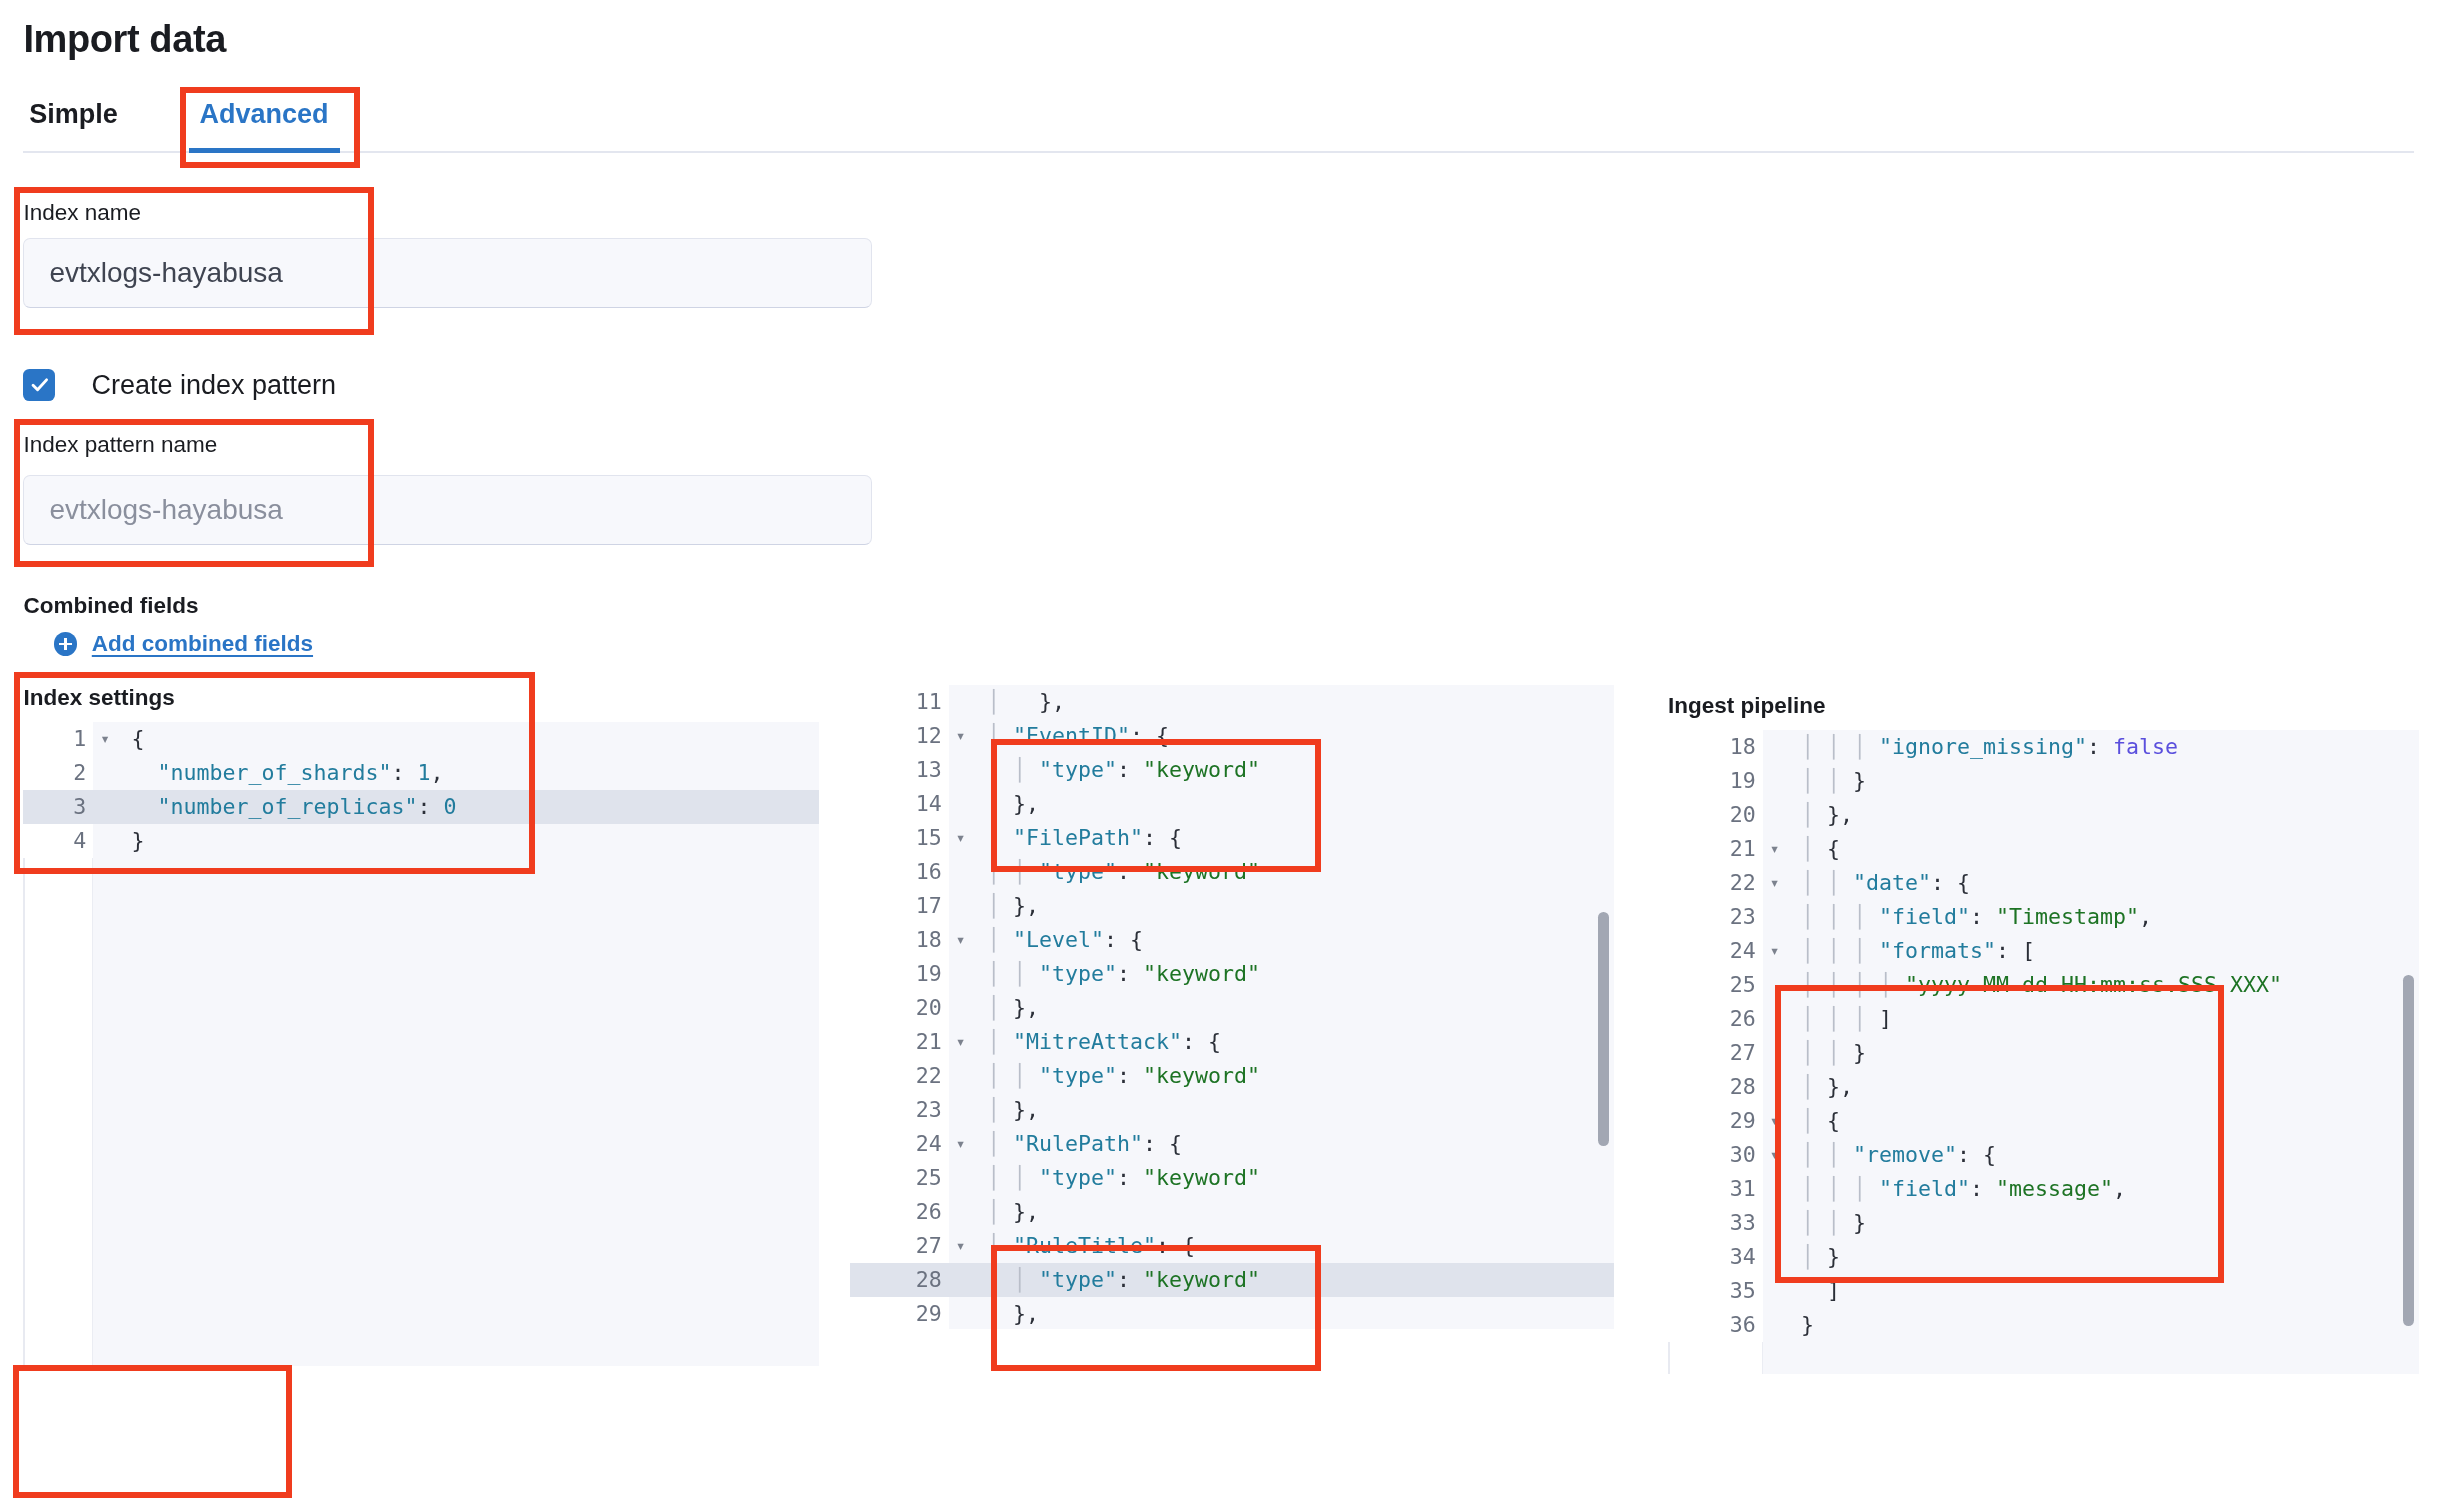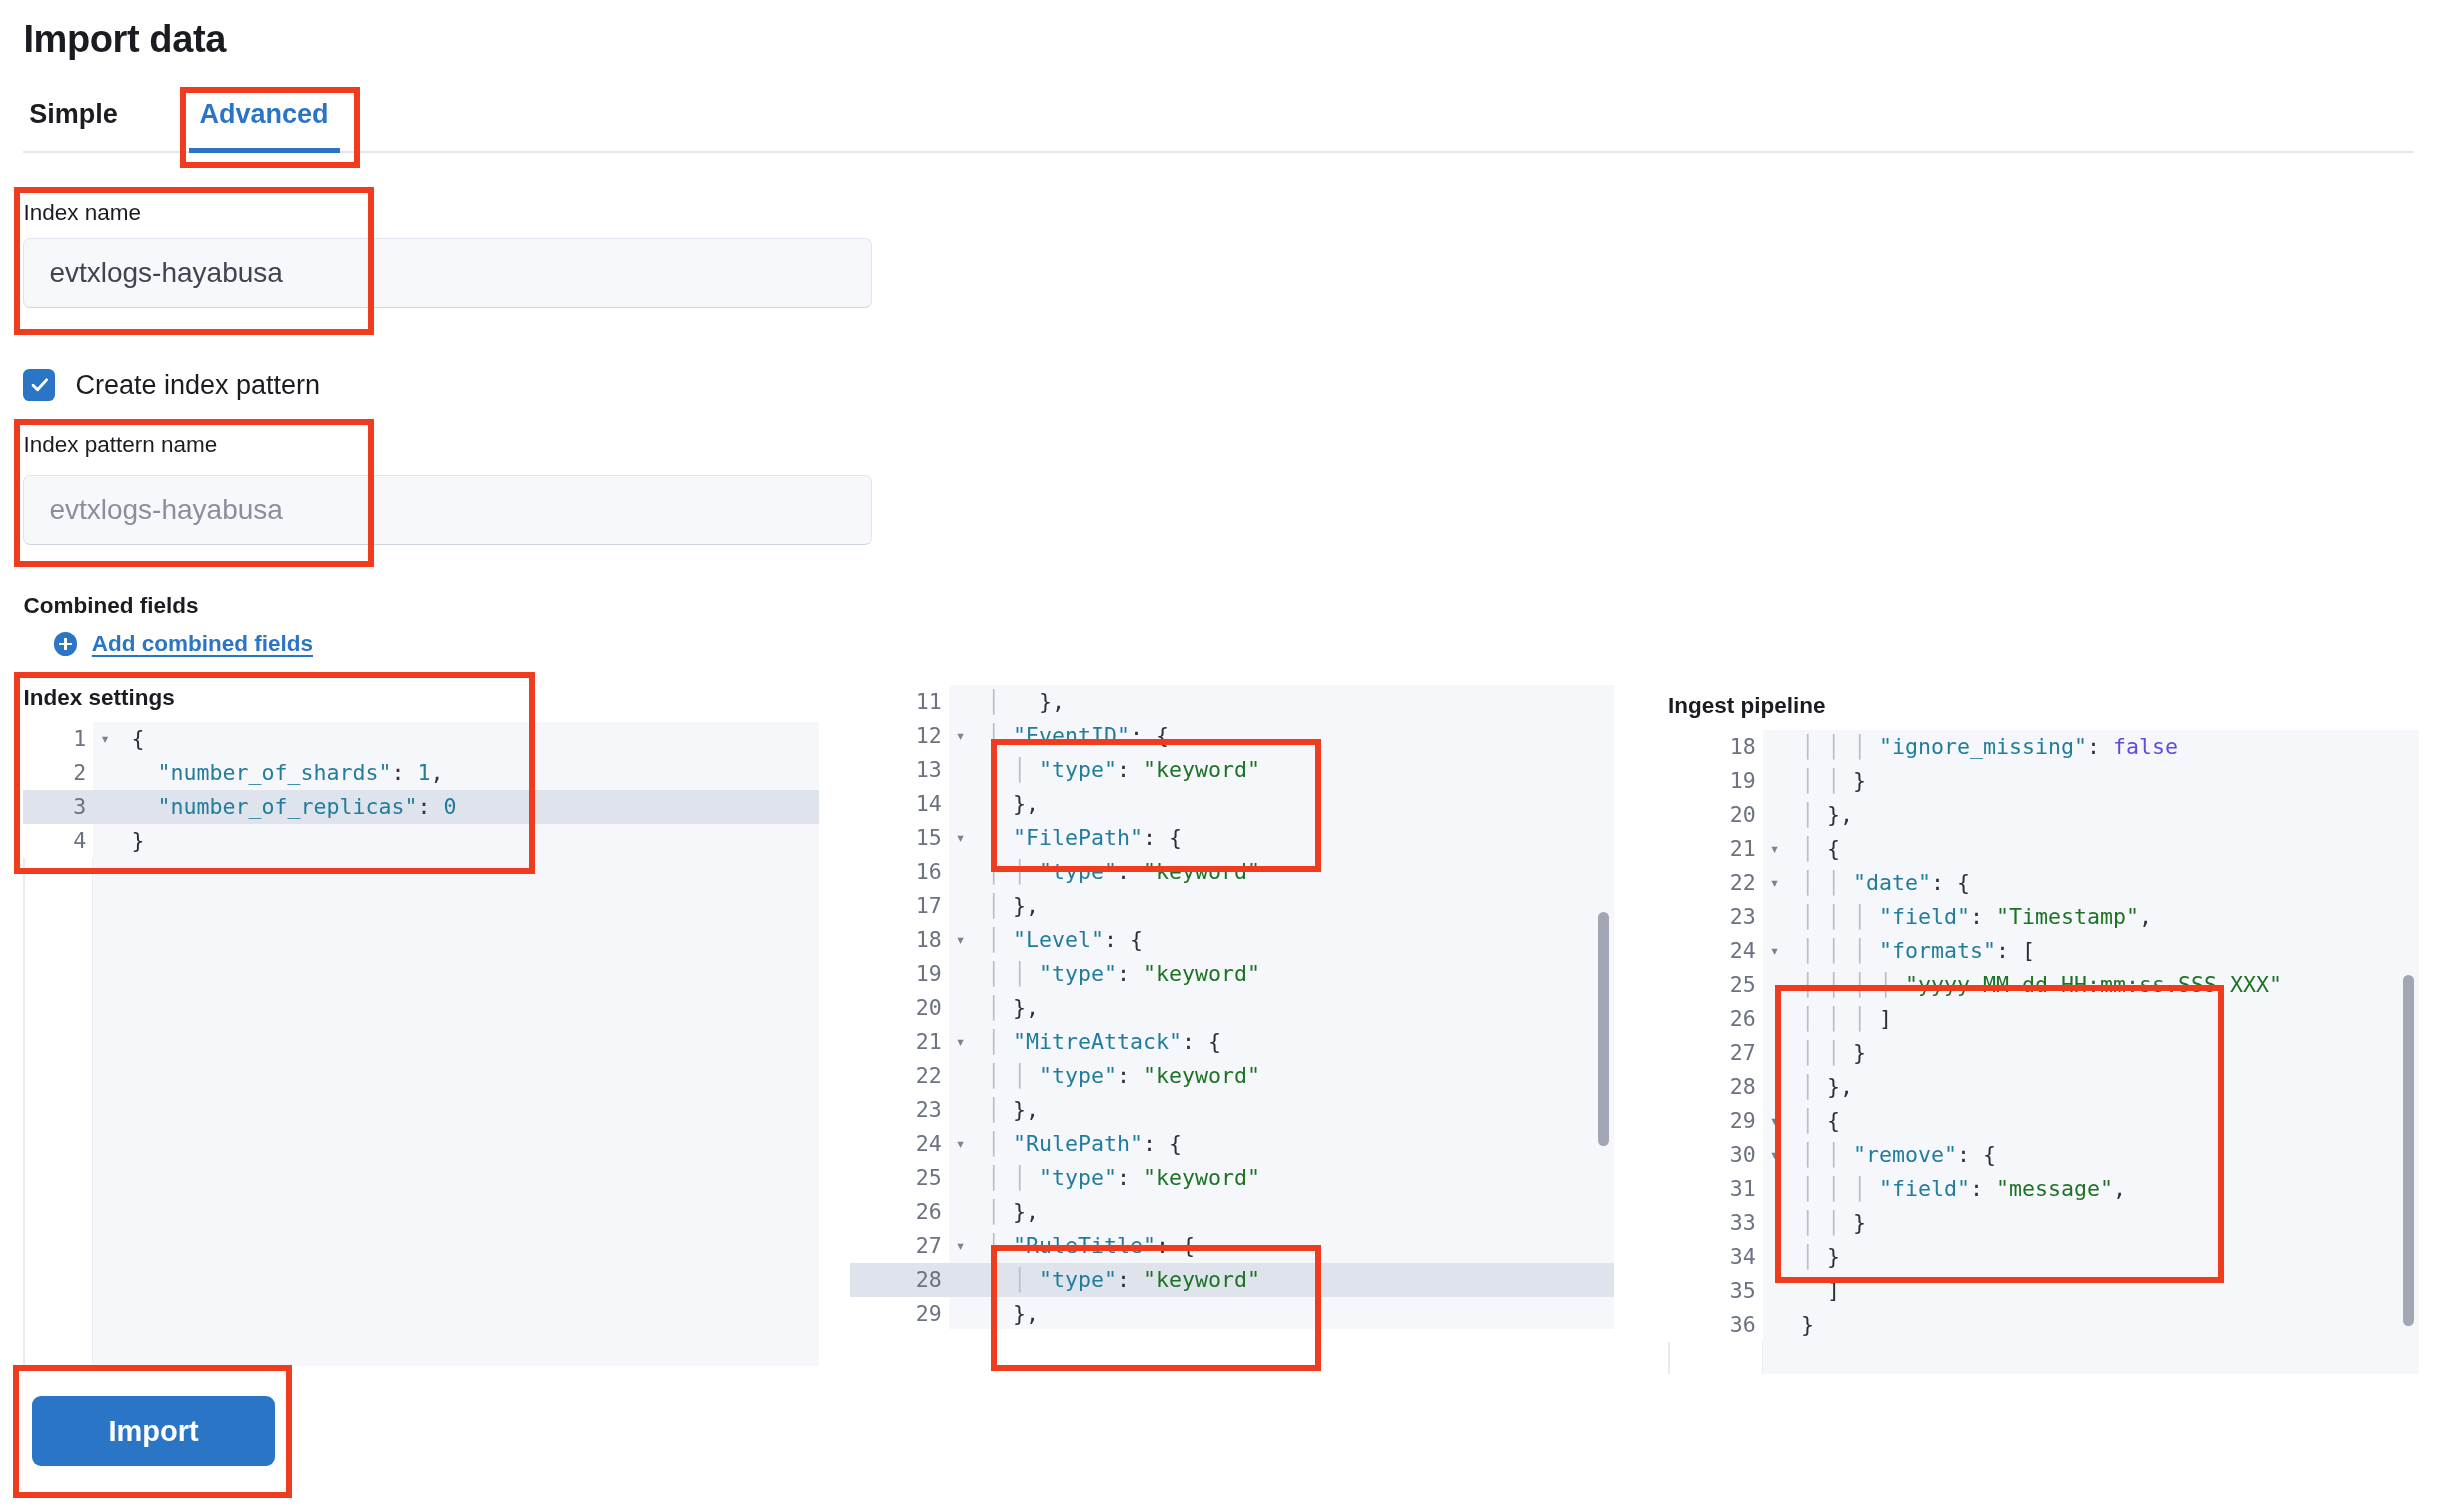--- a/index.html
+++ b/index.html
@@ -59,21 +59,21 @@
   .finput.placeholder { color:#8a8f9d; }
 
   
   .checkrow { position:absolute; left:23.4px; top:369px; display:flex; align-items:center; }
   .cbox {
     width:32px; height:32px; border-radius:6.3px; background:#2a75c6;
     display:flex; align-items:center; justify-content:center;
     flex:0 0 auto;
   }
   .cbox svg { display:block; }
-  .checkrow .clabel { margin-left:20px; font-size:27px; color:#1a1c21; }
+  .checkrow .clabel { margin-left:36px; font-size:27px; color:#1a1c21; }
 
   
   .combined-title { position:absolute; left:23.4px; top:593px; font-size:22.5px; font-weight:bold; }
   .addcombined {
     position:absolute; left:54px; top:631px;
     display:flex; align-items:center; color:#2a75c6; font-size:22.5px; font-weight:bold;
   }
   .addcombined .plus {
     width:23.4px; height:23.4px; border-radius:50%; background:#2a75c6;
     position:relative; margin-right:14.4px; flex:0 0 auto;
@@ -244,21 +244,20 @@
           <div class="row"><span class="ln">31</span><span class="code"><span class="g">│ │ │ </span><span class="k">"field"</span><span class="p">: </span><span class="s">"message"</span><span class="p">,</span></span></div>
           <div class="row"><span class="ln">33</span><span class="code"><span class="g">│ │ </span><span class="p">}</span></span></div>
           <div class="row"><span class="ln">34</span><span class="code"><span class="g">│ </span><span class="p">}</span></span></div>
           <div class="row"><span class="ln">35</span><span class="code"><span class="p">  ]</span></span></div>
           <div class="row"><span class="ln">36</span><span class="code"><span class="p">}</span></span></div>
         </div>
       <div class="vscroll" style="right:5.4px; top:245px; height:351px;"></div>
     </div>
   </div>
 
-  <button class="import-btn">Import</button>
 
   <div class="anno" style="left:180px; top:87px;  width:180px; height:81px;"></div>
   <div class="anno" style="left:14.4px;  top:187px; width:360px; height:148px;"></div>
   <div class="anno" style="left:14.4px;  top:419px; width:360px; height:148px;"></div>
   <div class="anno" style="left:14.4px;  top:672px; width:521px; height:202px;"></div>
   <div class="anno" style="left:991px;top:739px; width:330px; height:133px;"></div>
   <div class="anno" style="left:991px;top:1245px;width:330px; height:126px;"></div>
   <div class="anno" style="left:1775px;top:985px;width:449px; height:298px;"></div>
   <div class="anno" style="left:12.6px;  top:1365px;width:279px; height:133px;"></div>
 

